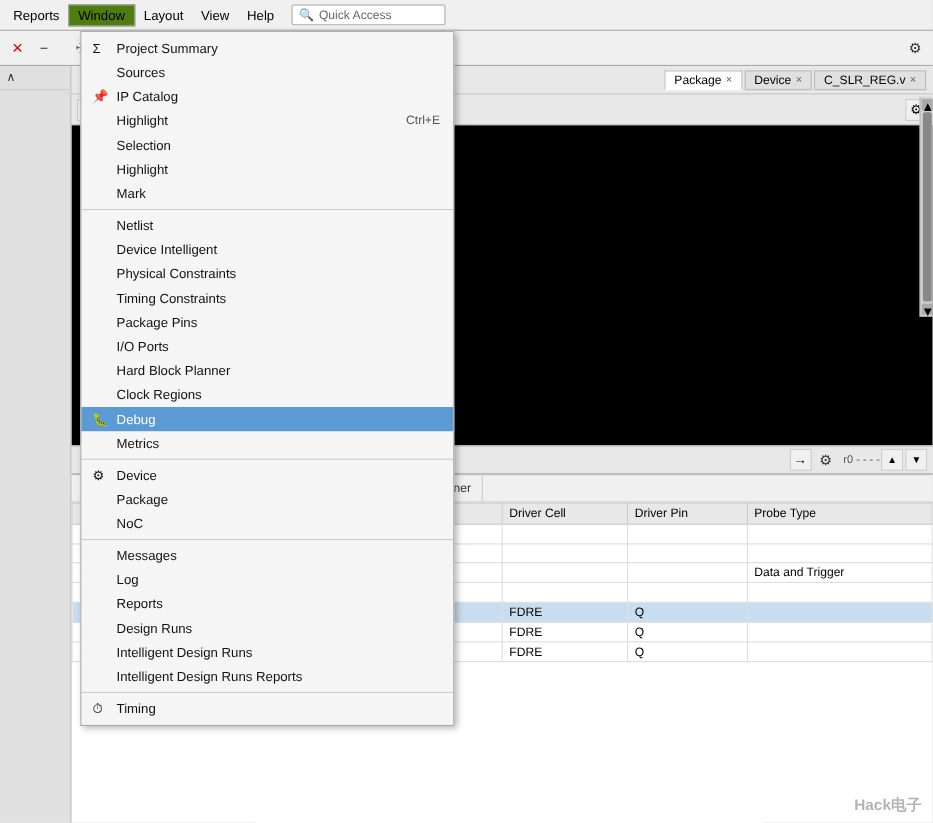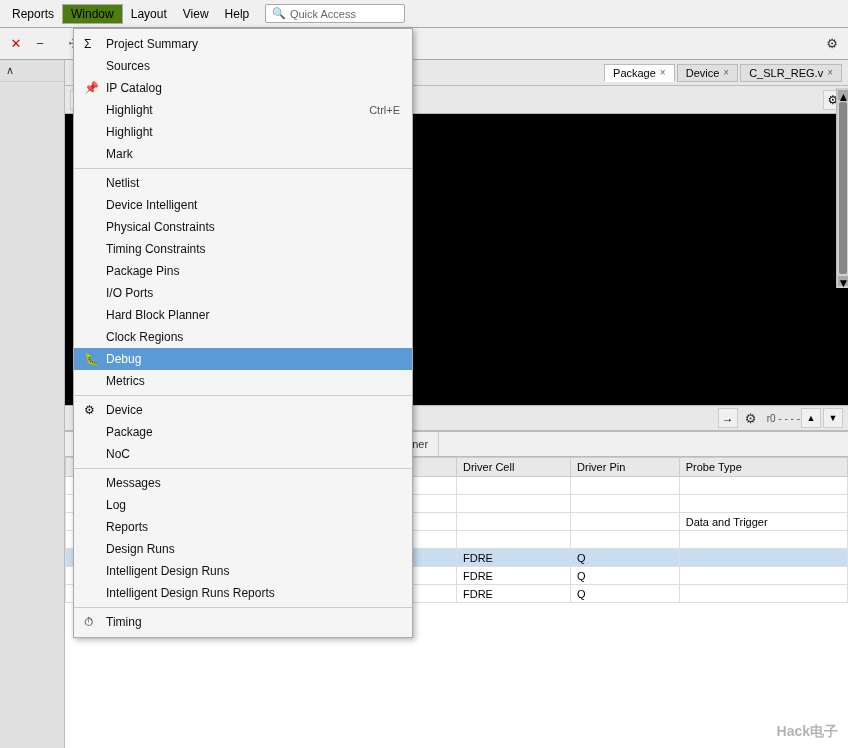--- a/index.html
+++ b/index.html
@@ -306,20 +306,23 @@
   </div>
   <div class="dropdown-item">
     <span class="icon-left">📌</span>
     <span>IP Catalog</span>
   </div>
   <div class="dropdown-item">
     <span>Highlight</span>
     <span class="shortcut">Ctrl+E</span>
   </div>
   <div class="dropdown-item">
+    <span>Selection</span>
+  </div>
+  <div class="dropdown-item">
     <span>Highlight</span>
   </div>
   <div class="dropdown-item">
     <span>Mark</span>
   </div>
   <div class="dropdown-separator"></div>
   <div class="dropdown-item">
     <span>Netlist</span>
   </div>
   <div class="dropdown-item">

